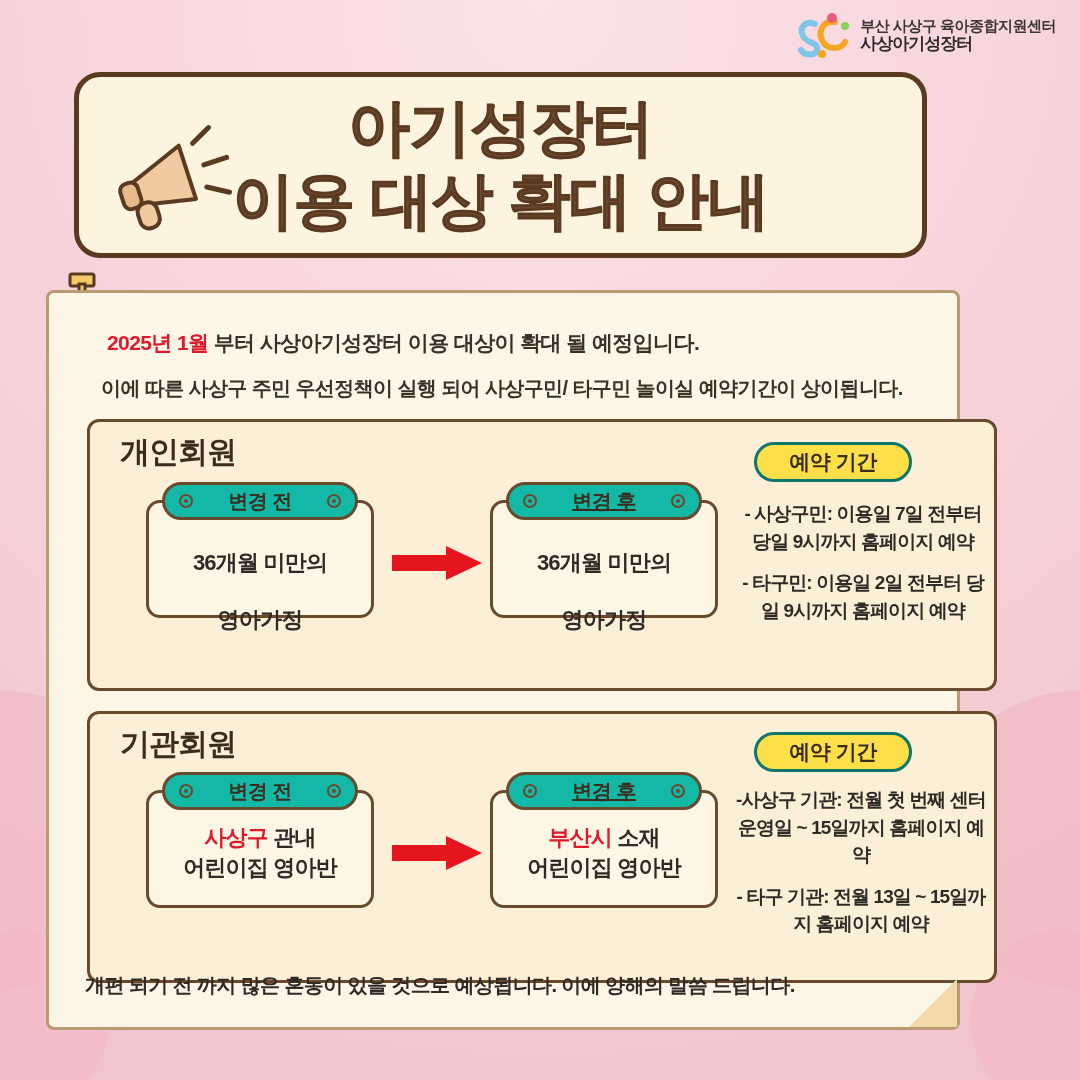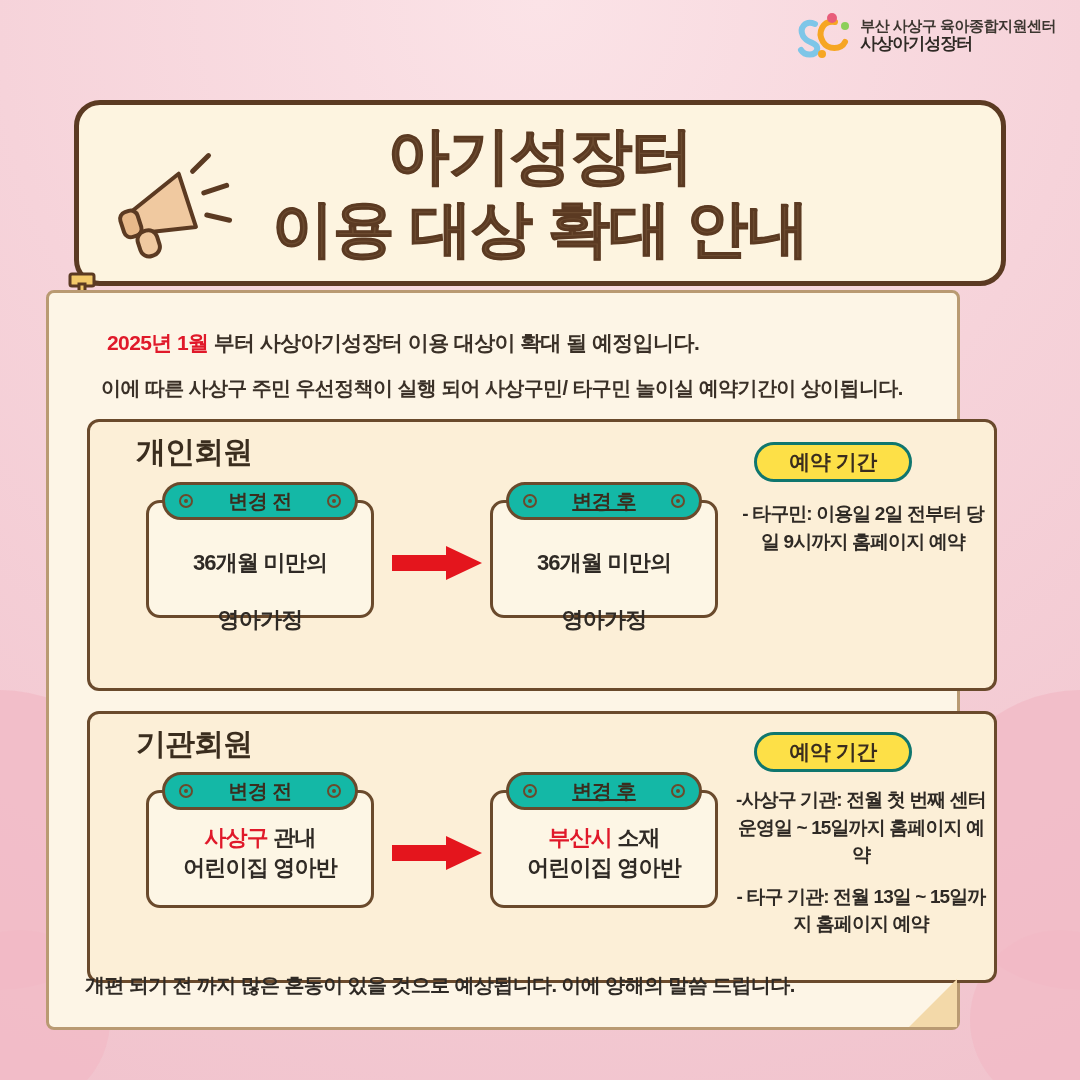--- a/index.html
+++ b/index.html
@@ -74,27 +74,26 @@
     font-weight: bold;
     color: #2f2a25;
     letter-spacing: -1px;
   }
 
   
   .title-box {
     position: absolute;
     left: 74px;
     top: 72px;
-    width: 932px;
+    width: 853px;
     height: 186px;
     background: #fdf4e0;
     border: 5px solid #5b3a22;
     border-radius: 26px;
     box-sizing: border-box;
-    margin-top: 28px;
   }
   .title-text {
     position: absolute;
     left: 0; right: 0;
     top: 14px;
     text-align: center;
     font-size: 62px;
     line-height: 1.18;
     font-weight: bold;
     color: #6b4a2f;
@@ -171,21 +170,20 @@
   .section.two { top: 418px; height: 272px; }
 
   .section-title {
     position: absolute;
     left: 30px;
     top: 10px;
     font-size: 30px;
     font-weight: bold;
     color: #3a2d1e;
     letter-spacing: -1px;
-    margin-left: 16px;
   }
 
   
   .tagbox {
     position: absolute;
     width: 196px;
     height: 38px;
     background: #14b8a6;
     border: 3px solid #6a4a2c;
     border-radius: 19px;
@@ -393,20 +391,21 @@
         </div>
         <div class="panel">
           <div><span class="red">부산시</span><span> 거주</span></div>
           <div>36개월 미만의</div>
           <div>영아가정</div>
         </div>
       </div>
 
       <div class="period-pill">예약 기간</div>
       <div class="period-text">
+        <p>- 사상구민: 이용일 7일 전부터 당일 9시까지 홈페이지 예약</p>
         <p>- 타구민: 이용일 2일 전부터 당일 9시까지 홈페이지 예약</p>
       </div>
     </div>
 
     <div class="section two sec-two">
       <div class="section-title">기관회원</div>
 
       <div class="grp-left">
         <div class="tagbox">
           <span class="eye l"></span>

